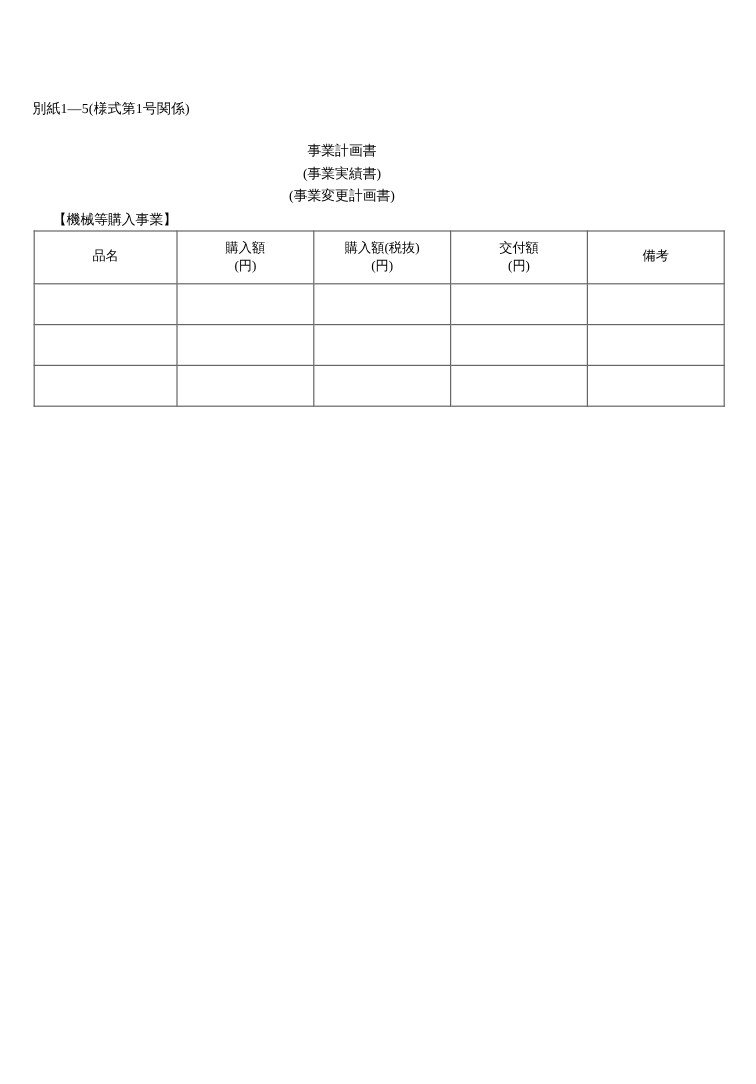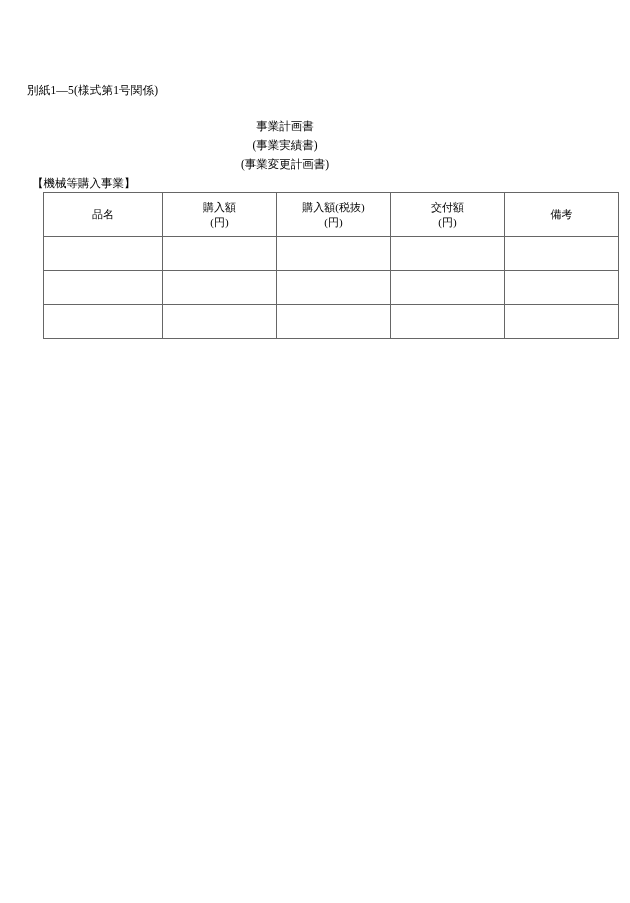--- a/index.html
+++ b/index.html
@@ -34,37 +34,36 @@
     width: 570px;
     text-align: center;
   }
   .title-line {
     font-size: 11.5px;
     line-height: 19px;
     color: #000;
   }
   .section-label {
     position: absolute;
-    left: 32px;
+    left: 44px;
     top: 176px;
     font-size: 11.5px;
     color: #000;
     white-space: nowrap;
   }
   .table-wrap {
     position: absolute;
     left: 28px;
     top: 192px;
     width: 575px;
   }
   table.grid {
     border-collapse: collapse;
     width: 575px;
     table-layout: fixed;
-    margin-left: 15px;
   }
   table.grid td {
     border: 1px solid #666666;
     font-size: 11px;
     color: #000;
     text-align: center;
     vertical-align: middle;
     padding: 0;
   }
   td.head-cell {

